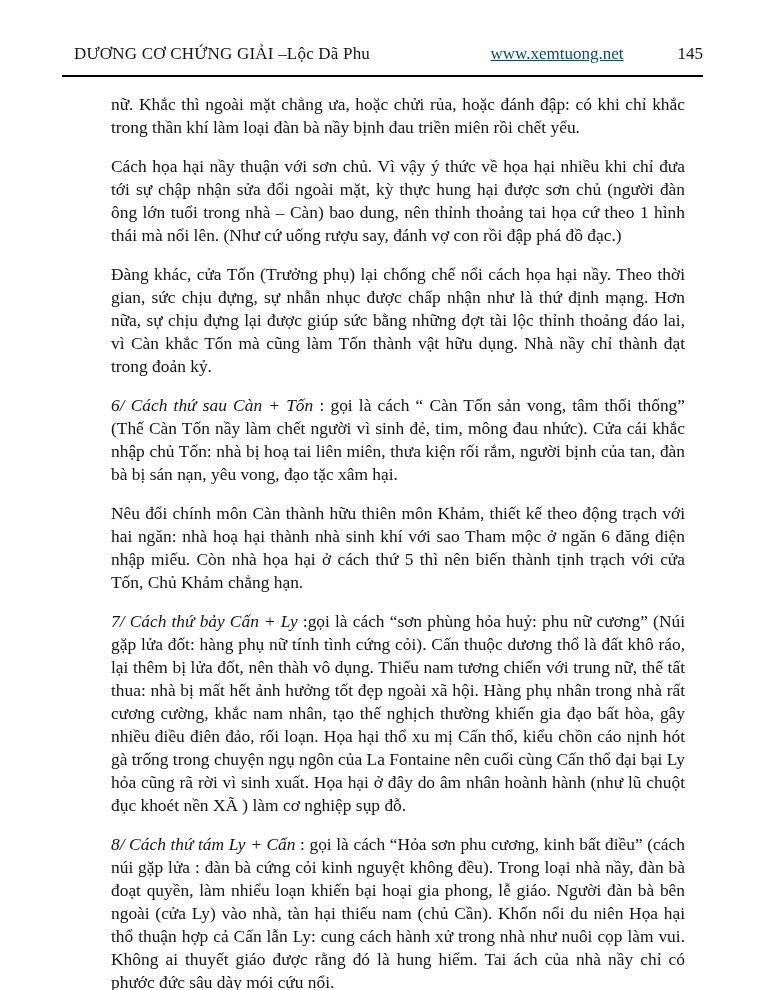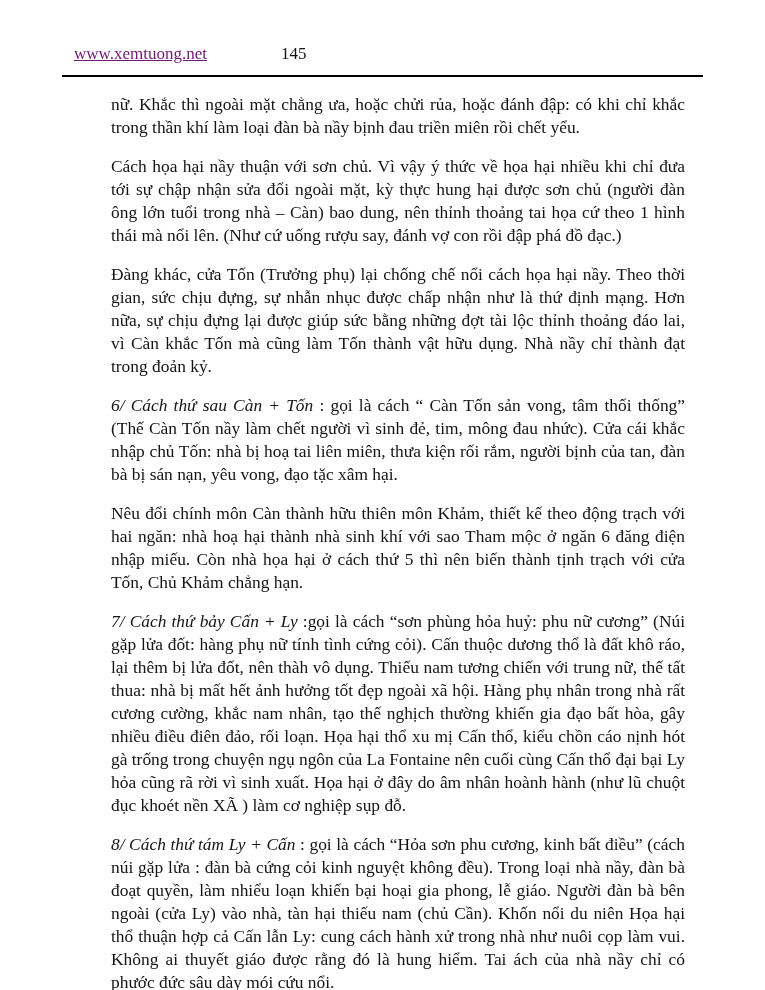--- a/index.html
+++ b/index.html
@@ -22,23 +22,23 @@
     align-items: baseline;
     padding: 44px 62px 0 74px;
     font-size: 17px;
   }
   .header .title {
     flex: 1;
     white-space: nowrap;
     letter-spacing: 0.2px;
   }
   .header .site-link {
-    color: #701a75;
+    color: #0c4a6e;
     text-decoration: underline;
-    margin-right: 74px;
+    margin-right: 54px;
     white-space: nowrap;
   }
   .header .page-num {
     white-space: nowrap;
     text-align: right;
   }
   .rule {
     border: none;
     border-top: 2px solid #000000;
     margin: 11px 62px 0 62px;
@@ -52,20 +52,21 @@
   }
   .content p { margin: 16px; }
   .content i { font-style: italic; }
 </style>
 </head>
 <body>
 
 <div class="page">
 
   <div class="header">
+    <span class="title">DƯƠNG CƠ CHỨNG GIẢI –Lộc Dã Phu</span>
     <a href="#" class="site-link">www.xemtuong.net</a>
     <span class="page-num">145</span>
   </div>
 
   <hr class="rule">
 
   <div class="content">
     <p><span>nữ. Khắc thì ngoài mặt chẳng ưa, hoặc chửi rủa, hoặc đánh đập: có khi chỉ khắc trong thần khí làm loại đàn bà nầy bịnh đau triền miên rồi chết yểu.</span></p>
     <p><span>Cách họa hại nầy thuận với sơn chủ. Vì vậy ý thức về họa hại nhiều khi chỉ đưa tới sự chập nhận sửa đổi ngoài mặt, kỳ thực hung hại được sơn chủ (người đàn ông lớn tuổi trong nhà – Càn) bao dung, nên thỉnh thoảng tai họa cứ theo 1 hình thái mà nổi lên. (Như cứ uống rượu say, đánh vợ con rồi đập phá đồ đạc.)</span></p>
     <p><span>Đàng khác, cửa Tốn (Trưởng phụ) lại chống chế nổi cách họa hại nầy. Theo thời gian, sức chịu đựng, sự nhẫn nhục được chấp nhận như là thứ định mạng. Hơn nữa, sự chịu đựng lại được giúp sức bằng những đợt tài lộc thỉnh thoảng đáo lai, vì Càn khắc Tốn mà cũng làm Tốn thành vật hữu dụng. Nhà nầy chỉ thành đạt trong đoản kỷ.</span></p>

